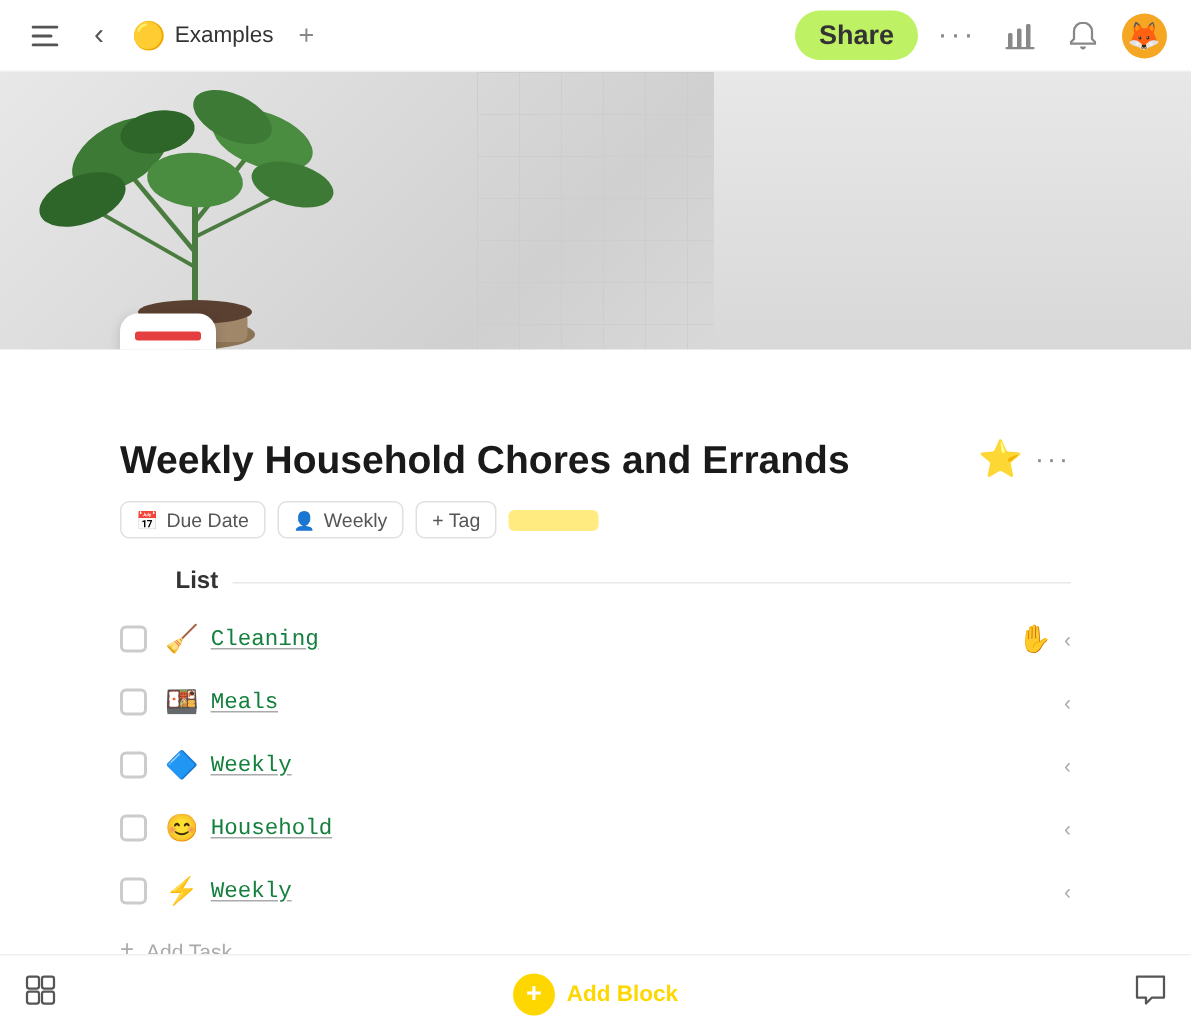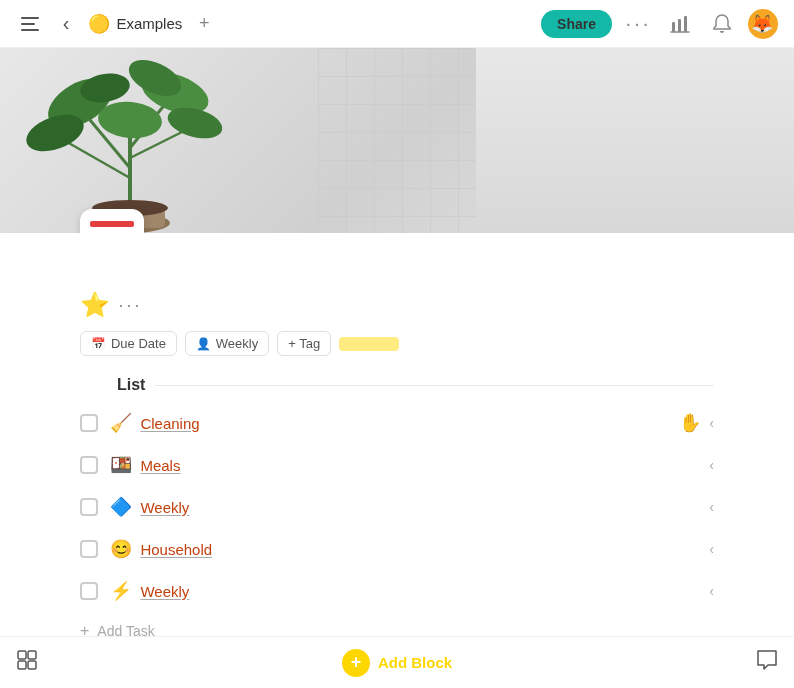--- a/index.html
+++ b/index.html
@@ -52,25 +52,25 @@
     }
     .breadcrumb-emoji {
       font-size: 18px;
     }
     .breadcrumb-text {
       font-size: 15px;
       font-weight: 400;
       color: #333;
     }
     .share-btn {
-      background: #14b8a6;
+      background: #bef264;
       border: none;
       border-radius: 20px;
       padding: 6px 16px;
-      font-size: 14px;
+      font-size: 18px;
       font-weight: 600;
       color: #333;
       cursor: pointer;
     }
     .icon-btn {
       width: 32px;
       height: 32px;
       display: flex;
       align-items: center;
       justify-content: center;
@@ -247,24 +247,25 @@
       flex-shrink: 0;
       cursor: pointer;
     }
     .item-emoji {
       font-size: 18px;
       margin-right: 8px;
     }
     .item-text {
       font-size: 15px;
       font-weight: 500;
-      color: #c2410c;
+      color: #15803d;
       text-decoration: underline;
       text-decoration-color: #aaa;
       text-underline-offset: 2px;
+      font-family: Liberation Mono, monospace;
     }
     .item-right {
       margin-left: auto;
       display: flex;
       align-items: center;
       gap: 8px;
     }
     .chevron-icon {
       font-size: 14px;
       color: #aaa;
@@ -405,20 +406,21 @@
     <div class="page-icon">
       <div class="page-icon-bar"></div>
 
     </div>
   </div>
 </div>
 
 <div class="content-area">
 
   <div class="title-row">
+    <h1 class="page-title">Weekly Household Chores and Errands</h1>
     <div class="title-actions">
       <span class="star-icon">⭐</span>
       <span class="more-icon" style="letter-spacing:2px;">···</span>
     </div>
   </div>
 
   <div class="properties-row">
     <button class="prop-btn">
       <span class="prop-icon">📅</span>
       <span>Due Date</span>

